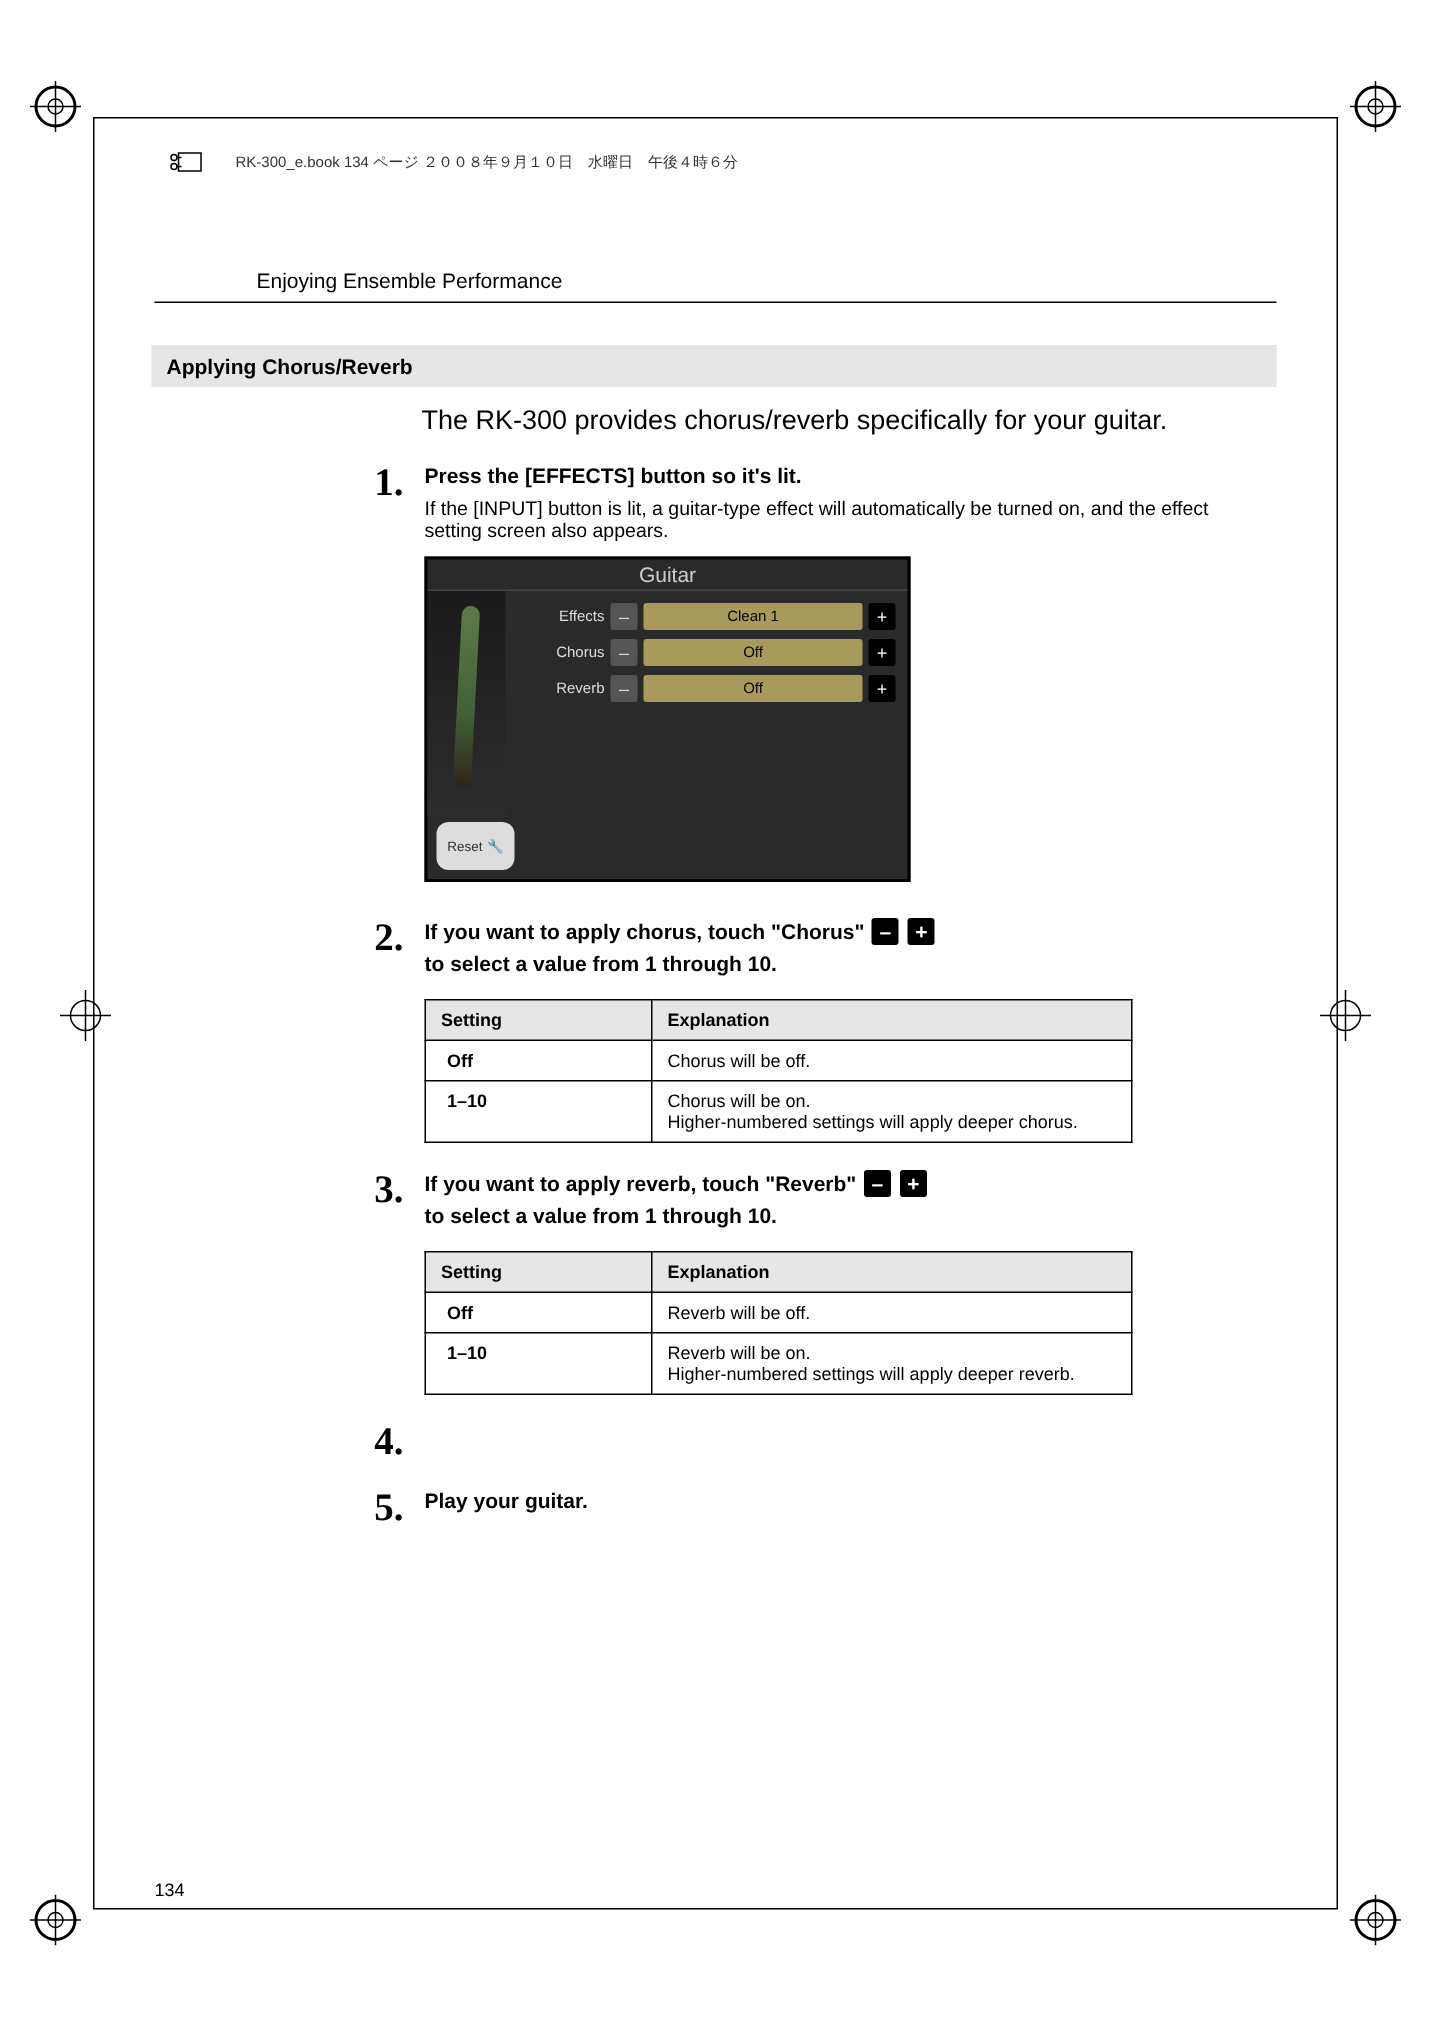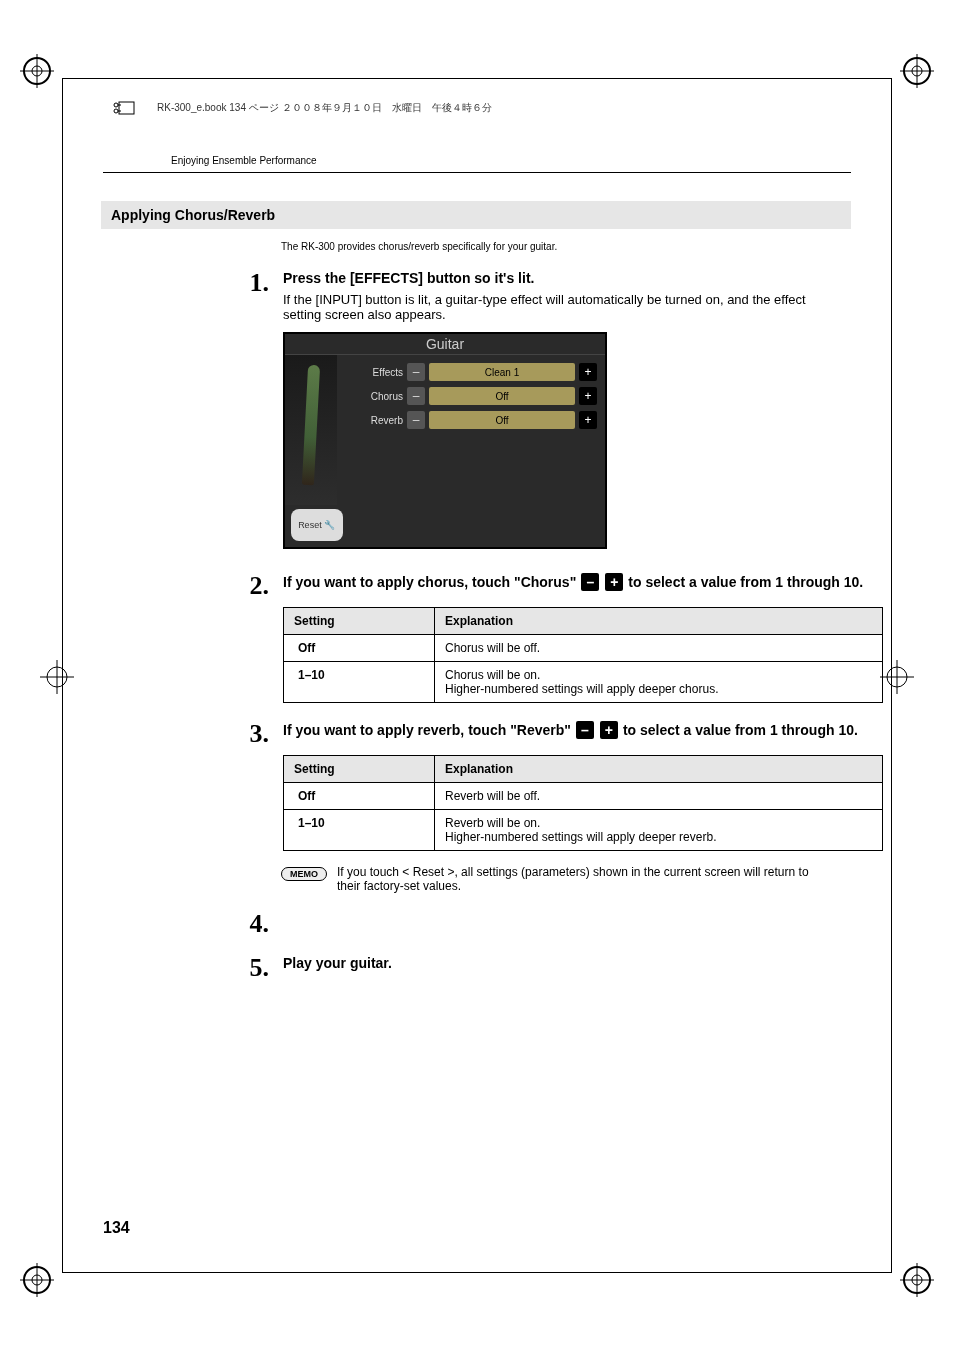--- a/index.html
+++ b/index.html
@@ -55,22 +55,22 @@
     color: #333;
     gap: 22px;
     margin-left: 10px;
   }
   .top-line .binder-icon {
     width: 22px; height: 14px; position: relative;
   }
   .top-line .binder-icon svg { width: 22px; height: 14px; }
 
   .running-head {
-    margin-top: 40px;
-    font-size: 10px;
+    margin-top: 64px;
+    font-size: 14px;
     color: #000;
     padding-left: 68px;
   }
   .hr-thin {
     border: none;
     border-top: 1px solid #000;
     margin: 6px 0 0 0;
   }
 
   .content {
@@ -83,21 +83,21 @@
     font-weight: bold;
     font-size: 14px;
     padding: 6px 10px;
     margin-top: 28px;
     margin-left: -70px;
     margin-right: -30px;
   }
 
   .intro {
     margin-top: 12px;
-    font-size: 10px;
+    font-size: 18px;
     margin-left: 110px;
   }
 
   .step {
     display: flex;
     align-items: flex-start;
     margin-top: 18px;
     gap: 14px;
   }
   .step-num {
@@ -225,21 +225,21 @@
     font-size:9px;
     display:flex;
     align-items:center;
     justify-content:center;
     gap:3px;
   }
 
   
   table.settings {
     border-collapse: collapse;
-    width: 600px;
+    width: 472px;
     margin-top: 10px;
     font-size: 12px;
   }
   table.settings th, table.settings td {
     border: 1px solid #000;
     padding: 6px 10px;
     text-align: left;
     vertical-align: top;
   }
   table.settings th {
@@ -264,23 +264,23 @@
     font-size: 9px;
     font-weight: bold;
     background: #eee;
     flex-shrink: 0;
     margin-top: 2px;
   }
 
   .page-num {
     position: absolute;
     left: 40px;
-    bottom: 35px;
-    font-weight: bold;
-    font-size: 16px;
+    bottom: 5px;
+    font-weight: normal;
+    font-size: 12px;
   }
 </style>
 </head>
 <body>
 
 <div class="page">
 
   <div class="corner tl">
     <svg viewBox="0 0 34 34">
         <circle cx="17" cy="17" r="13" fill="none" stroke="#000" stroke-width="2"></circle>
@@ -448,24 +448,20 @@
               <tr>
                 <td class="setting-val">1–10</td>
                 <td style="white-space:pre-line">Reverb will be on.
 Higher-numbered settings will apply deeper reverb.</td>
               </tr>
             </tbody>
           </table>
         </div>
       </div>
 
-      <div class="memo-row">
-        <span class="memo-badge">MEMO</span>
-        <span>If you touch &lt; Reset &gt;, all settings (parameters) shown in the current screen will return to their factory-set values.</span>
-      </div>
 
       <div class="step">
         <div class="step-num">4.</div>
       </div>
 
       <div class="step">
         <div class="step-num">5.</div>
         <div class="step-body">
           <div class="step-heading">Play your guitar.</div>
         </div>

